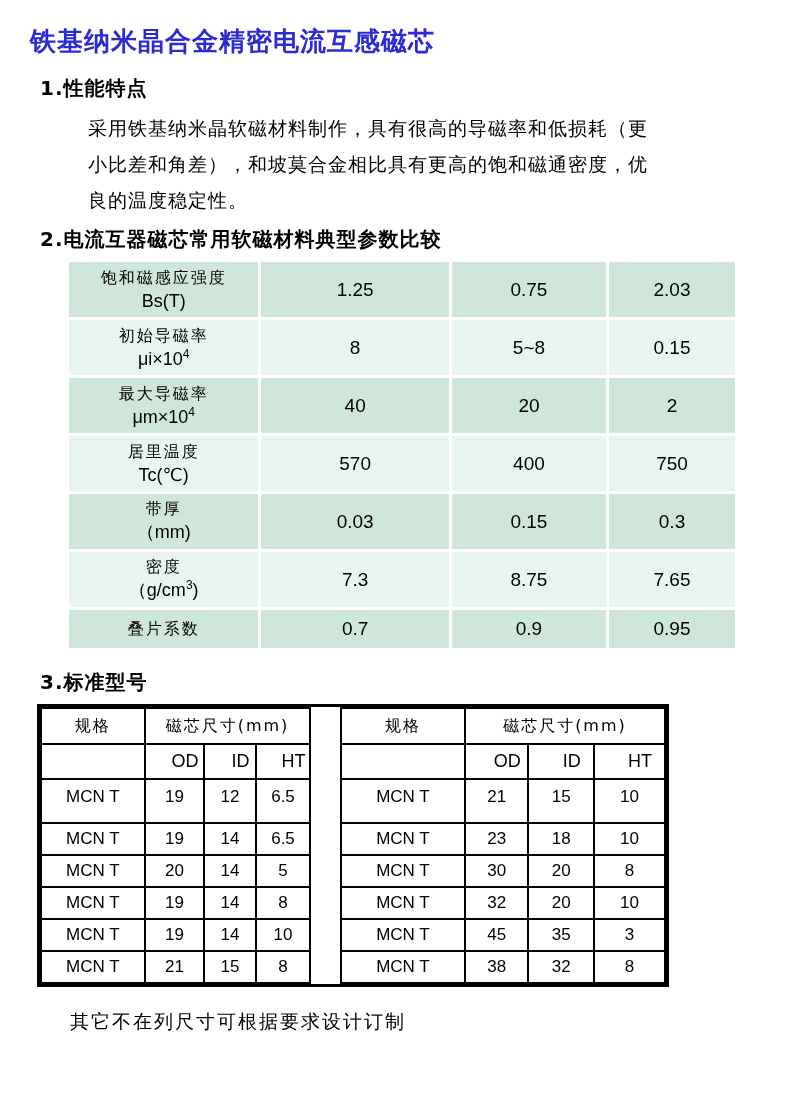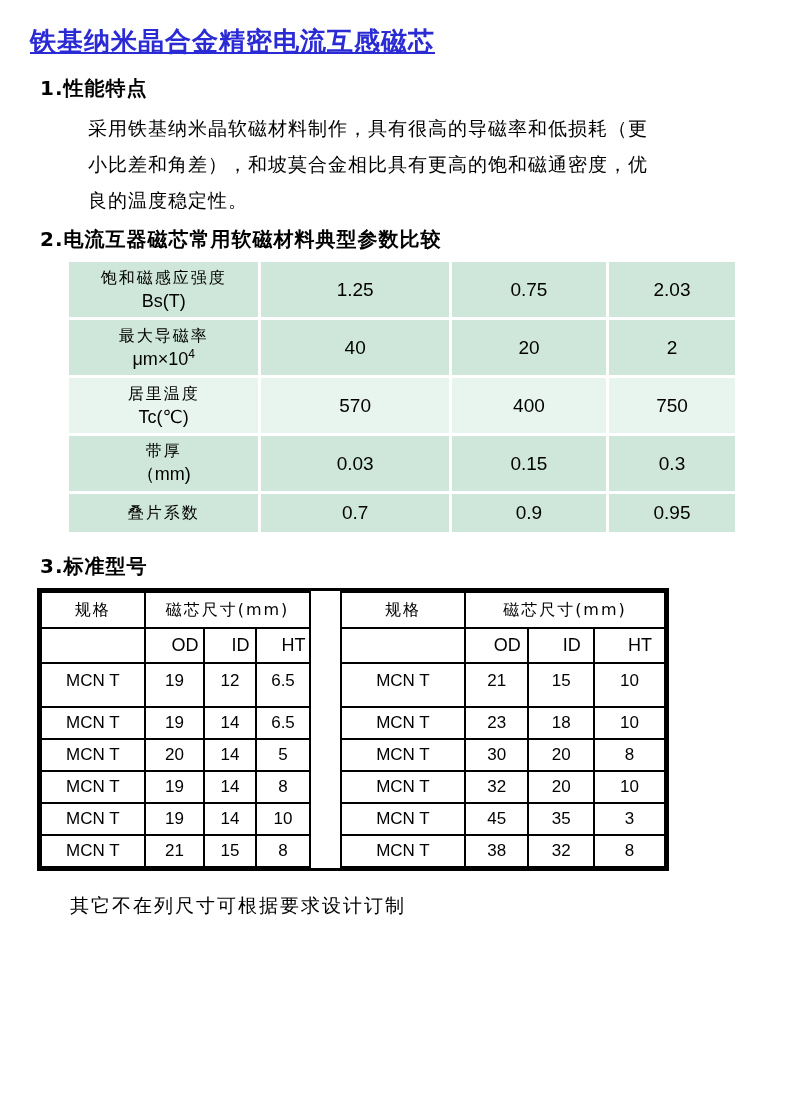--- a/index.html
+++ b/index.html
@@ -15,21 +15,20 @@
     background:#ffffff;
     font-family:"DejaVu Sans","Liberation Sans",sans-serif;
     color:#000;
     overflow:hidden;
   }
   .title{
     margin:24px 0 0 30px;
     font-size:26px;
     font-weight:bold;
     color:var(--title-blue);
-    text-decoration:underline;
     letter-spacing:1px;
     display:inline-block;
   }
   .sec-heading{
     font-size:20px;
     font-weight:bold;
     letter-spacing:1px;
   }
   .h1{margin:16px 0 0 40px;}
   .h2{margin:8px 0 0 40px;}
@@ -147,20 +146,29 @@
   <tbody>
   <tr class="prow p-dark">
     <td class="plabel">
       <span class="l1">饱和磁感应强度</span>
       <span class="l2"><span>Bs(T)</span><sup></sup><span></span></span>
     </td>
     <td class="pval">1.25</td>
     <td class="pval">0.75</td>
     <td class="pval">2.03</td>
   </tr>
+  <tr class="prow p-light">
+    <td class="plabel">
+      <span class="l1">初始导磁率</span>
+      <span class="l2"><span>μi×10</span><sup>4</sup><span></span></span>
+    </td>
+    <td class="pval">8</td>
+    <td class="pval">5~8</td>
+    <td class="pval">0.15</td>
+  </tr>
   <tr class="prow p-dark">
     <td class="plabel">
       <span class="l1">最大导磁率</span>
       <span class="l2"><span>μm×10</span><sup>4</sup><span></span></span>
     </td>
     <td class="pval">40</td>
     <td class="pval">20</td>
     <td class="pval">2</td>
   </tr>
   <tr class="prow p-light">
@@ -173,20 +181,29 @@
     <td class="pval">750</td>
   </tr>
   <tr class="prow p-dark">
     <td class="plabel">
       <span class="l1">带厚</span>
       <span class="l2"><span>（mm)</span><sup></sup><span></span></span>
     </td>
     <td class="pval">0.03</td>
     <td class="pval">0.15</td>
     <td class="pval">0.3</td>
+  </tr>
+  <tr class="prow p-light">
+    <td class="plabel">
+      <span class="l1">密度</span>
+      <span class="l2"><span>（g/cm</span><sup>3</sup><span>)</span></span>
+    </td>
+    <td class="pval">7.3</td>
+    <td class="pval">8.75</td>
+    <td class="pval">7.65</td>
   </tr>
   <tr class="prow-last p-dark">
     <td class="plabel">
       <span class="l1">叠片系数</span>
       <span class="l2"><span></span><sup></sup><span></span></span>
     </td>
     <td class="pval">0.7</td>
     <td class="pval">0.9</td>
     <td class="pval">0.95</td>
   </tr>

